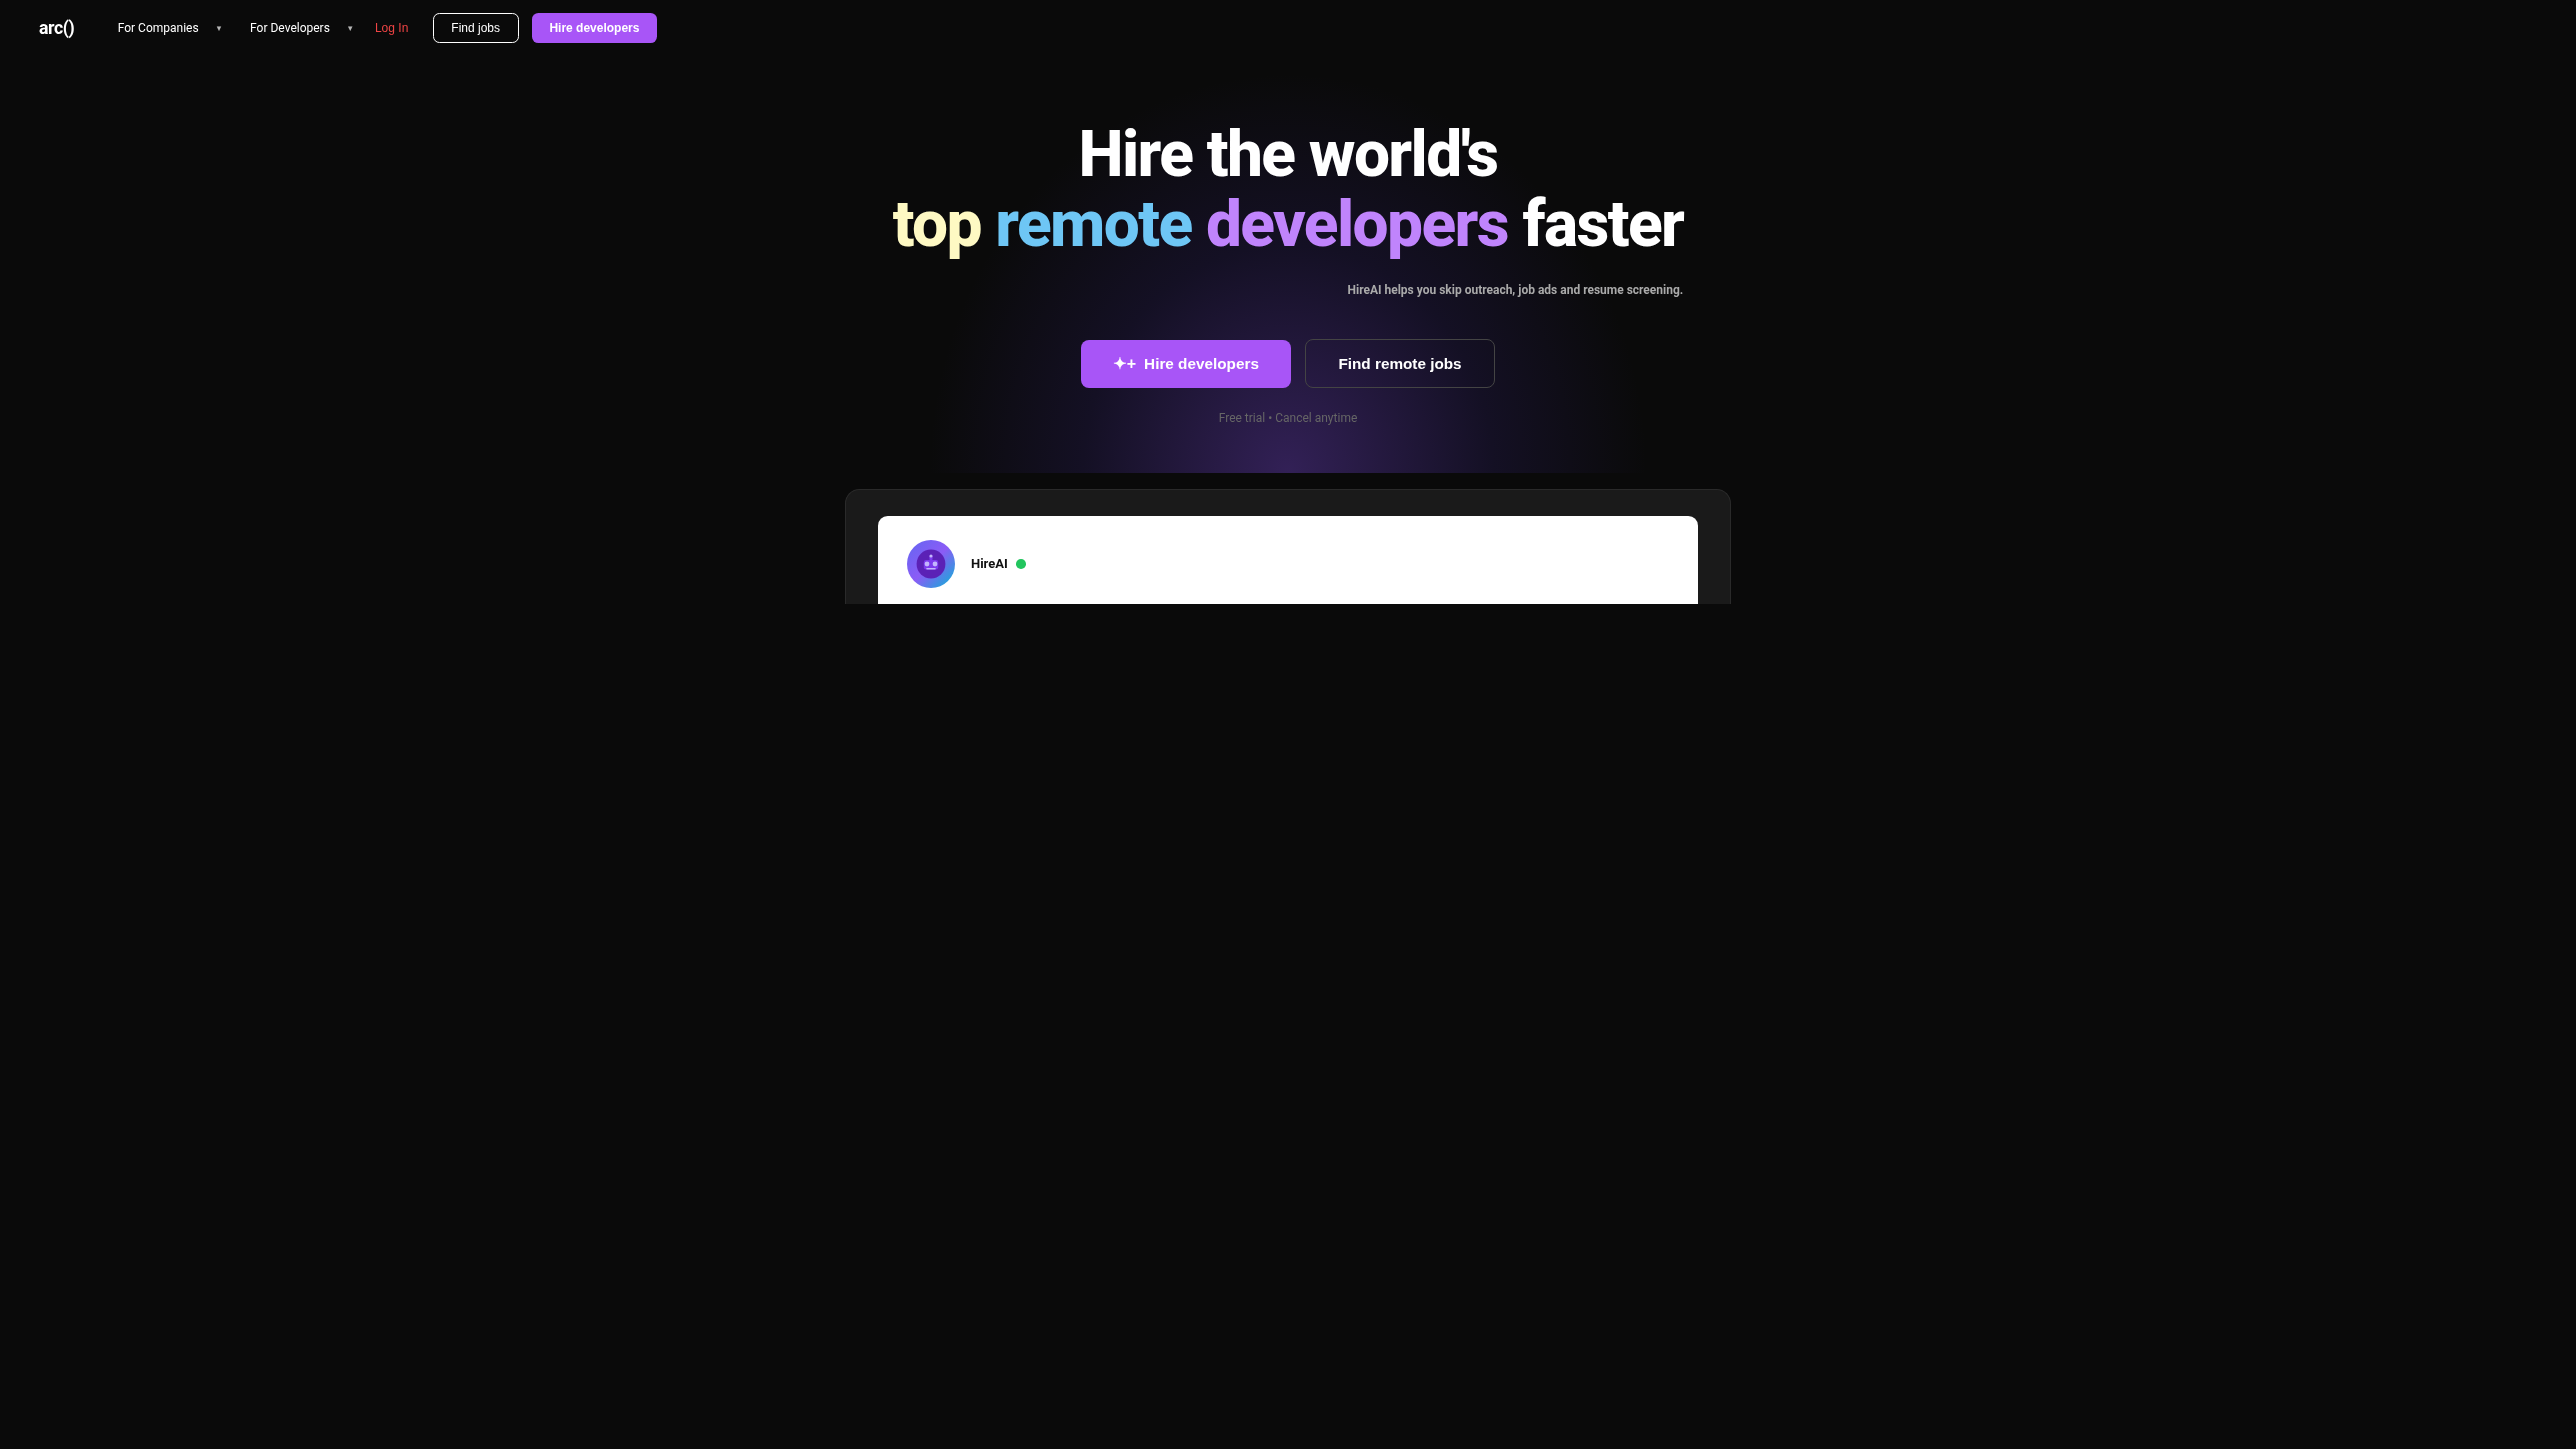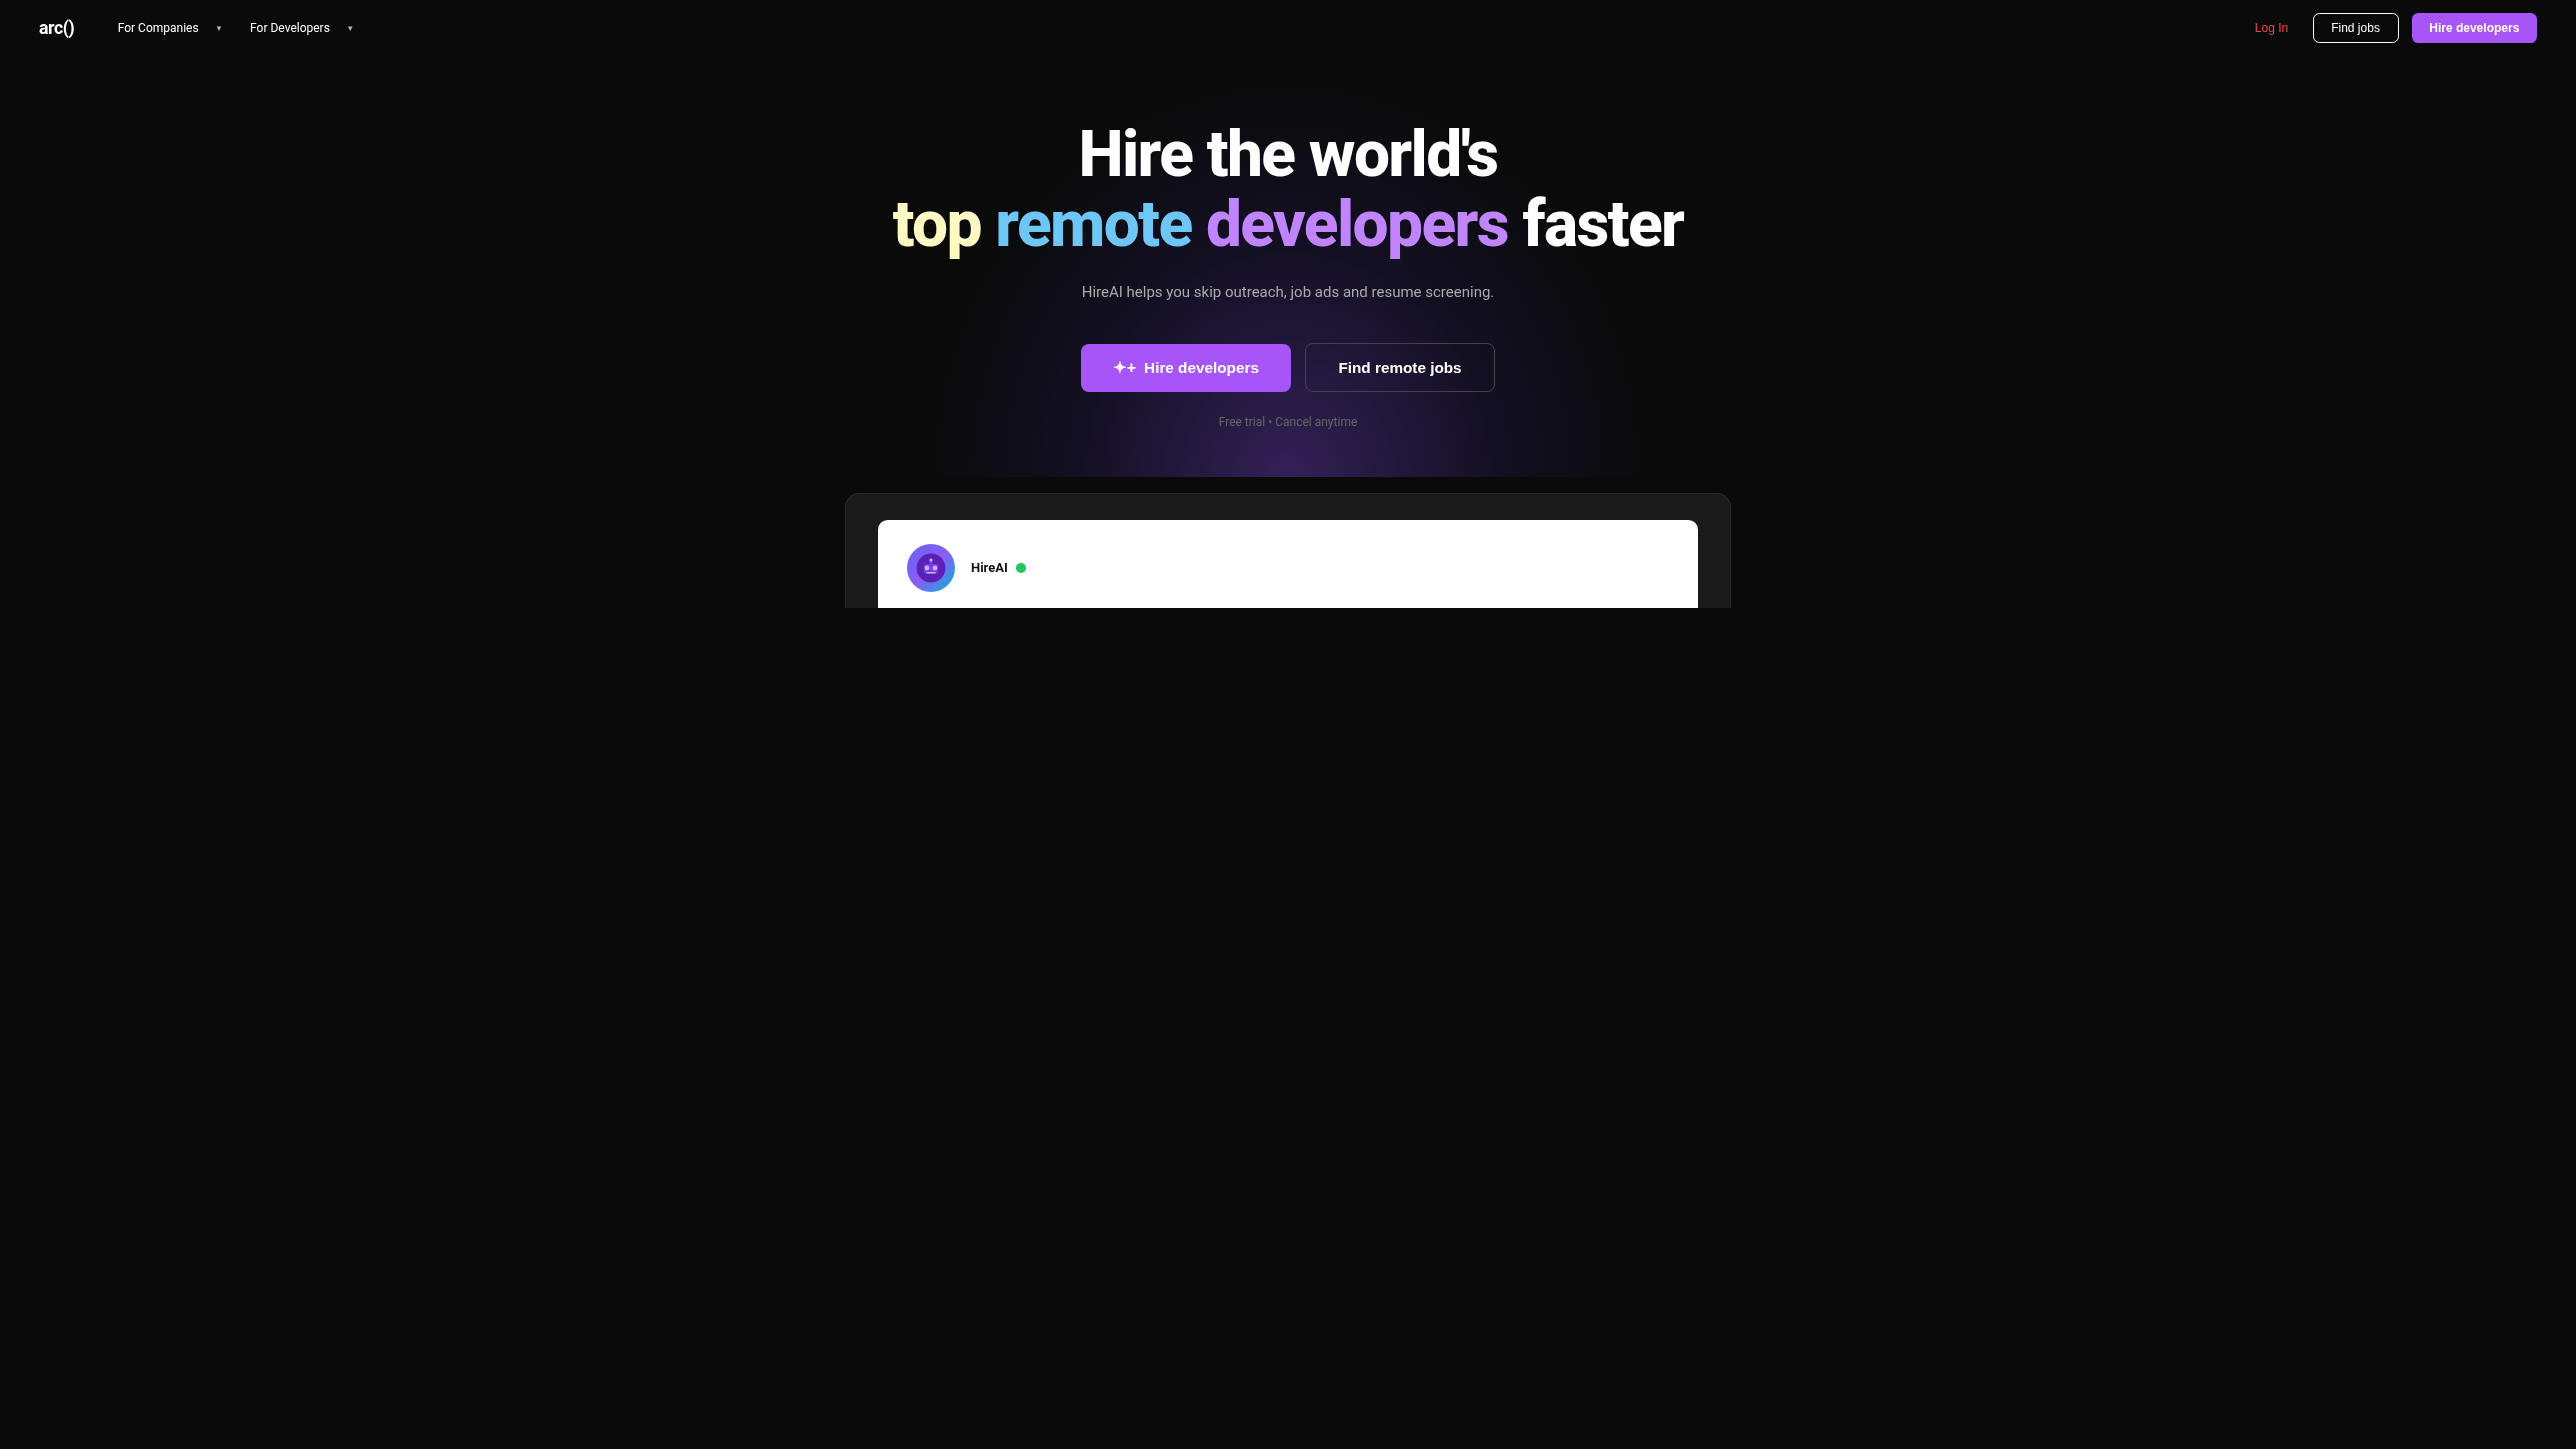--- a/index.html
+++ b/index.html
@@ -9,21 +9,21 @@
       color: #ffffff;
       font-family: -apple-system, BlinkMacSystemFont, 'Segoe UI', Roboto, sans-serif;
       min-height: 100vh;
       overflow-x: hidden;
     }
 
     
     nav {
       display: flex;
       align-items: center;
-      justify-content: space-between;
+      justify-content: flex-start;
       padding: 0 39px;
       height: 56px;
       position: relative;
       z-index: 10;
     }
 
     .nav-left {
       display: flex;
       align-items: center;
       gap: 32px;
@@ -151,24 +151,25 @@
 
     .gradient-mid {
       color: #6ec6f5;
     }
 
     .gradient-right {
       color: #c084fc;
     }
 
     .hero-subtitle {
-      font-size: 15px;
+      font-size: 12px;
       color: #aaaaaa;
       margin-bottom: 42px;
-      font-weight: 400;
+      font-weight: 700;
+      text-align: right;
     }
 
     .hero-buttons {
       display: flex;
       align-items: center;
       justify-content: center;
       gap: 14.5px;
       margin-bottom: 22.5px;
     }
 

